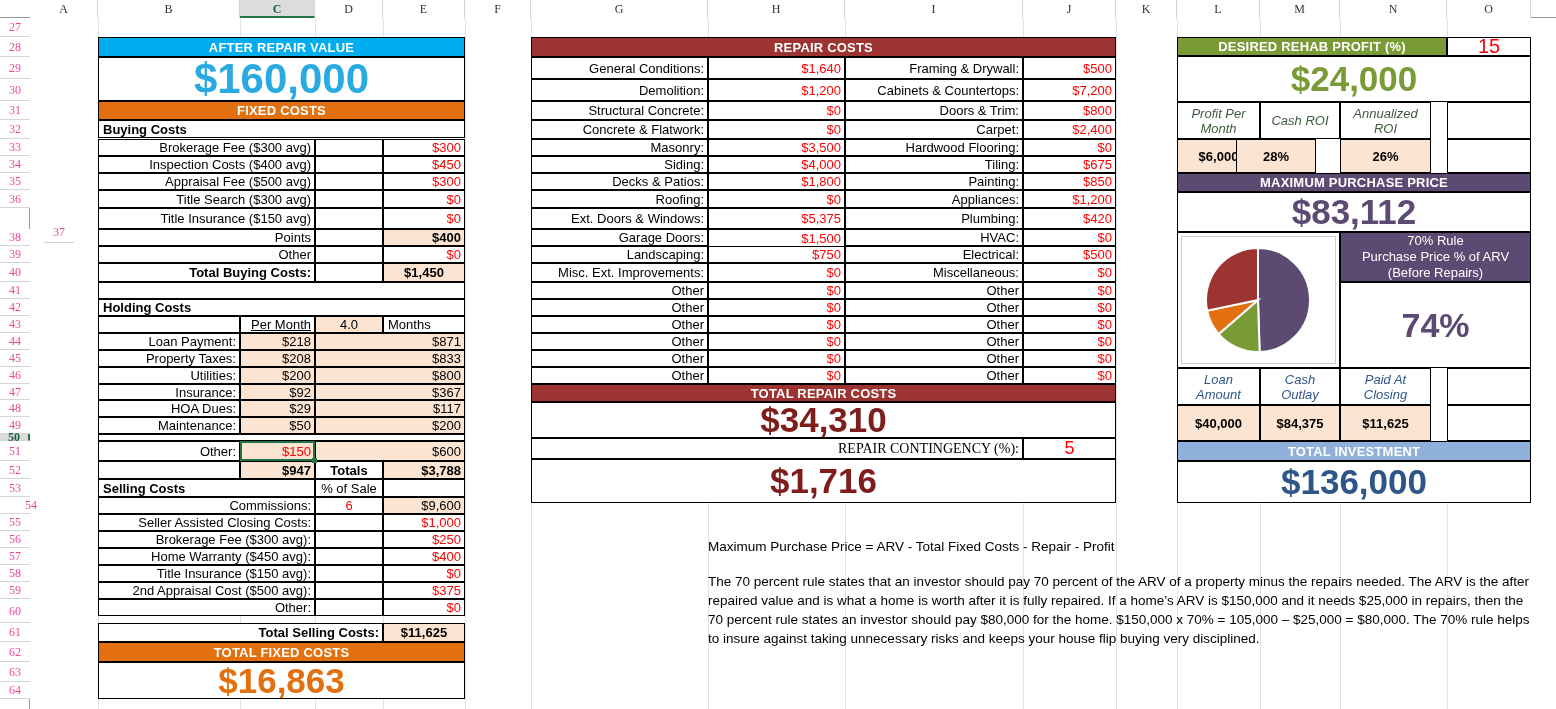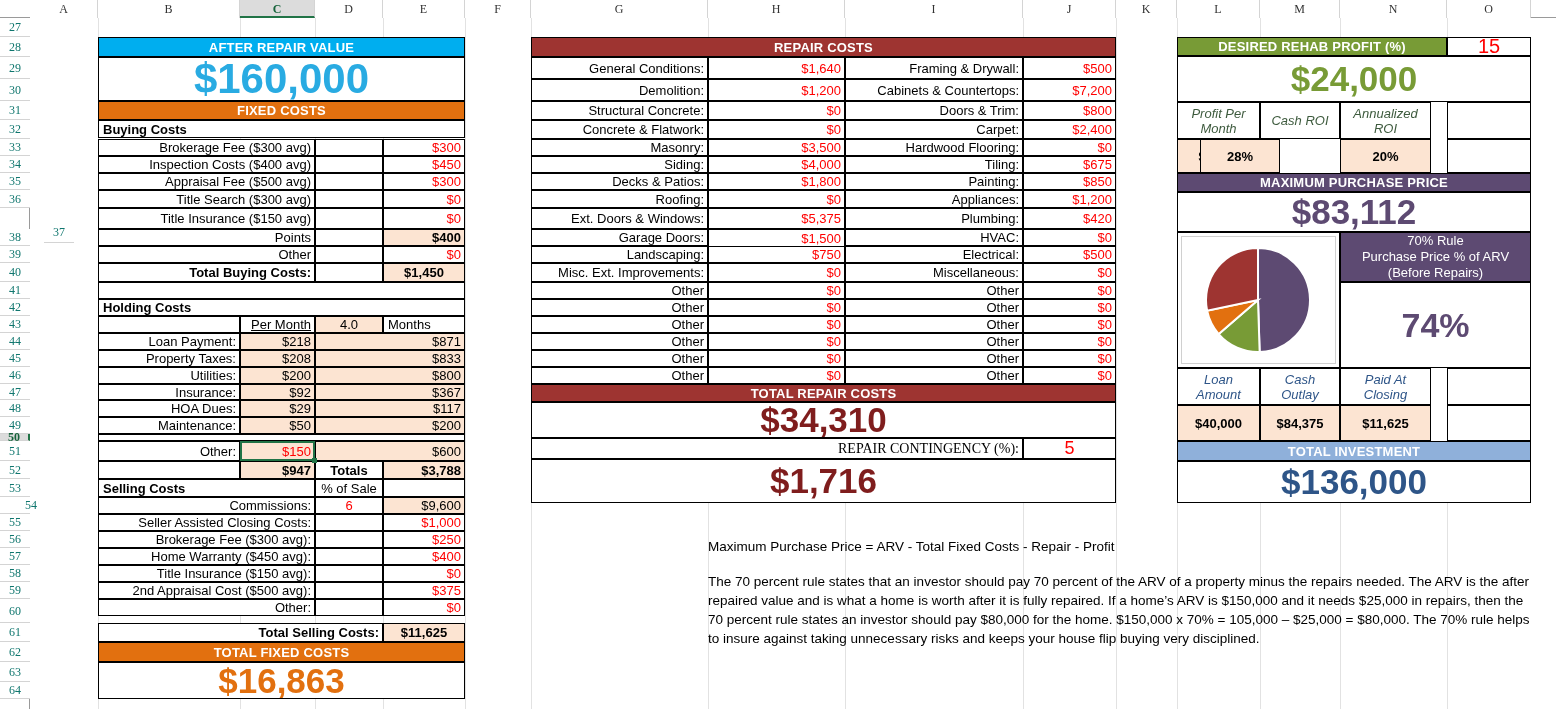--- a/index.html
+++ b/index.html
@@ -13,21 +13,21 @@
     background:#fff; border-bottom:1px solid #9a9a9a; }
   .colhead { position:absolute; top:0; height:18px; line-height:18px;
     text-align:center; font-family:"Liberation Serif", serif; font-size:12px;
     color:#333; background:#fff; border-right:1px solid #d4d4d4; }
   .colhead.sel { background:#dcdcdc; color:#17633b; font-weight:bold;
     border-bottom:2px solid #217346; }
 
   .rowhead-col { position:absolute; left:0; top:18px; width:30px; height:691px;
     background:#fff; border-right:1px solid #9a9a9a; }
   .rowhead { position:absolute; left:0; width:30px; text-align:center;
-    font-family:"Liberation Serif", serif; font-size:12px; color:#0f766e;
+    font-family:"Liberation Serif", serif; font-size:12px; color:#ec4899;
     border-bottom:1px solid #d4d4d4; background:#fff; }
   .rowhead.sel { background:#dcdcdc; color:#17633b; font-weight:bold;
     border-right:2px solid #217346; }
 
   .vgrid { position:absolute; top:18px; width:1px; height:691px;
     background:#e2e2e2; }
 
   
   .cell { position:absolute; font-size:13px; color:#000;
     white-space:nowrap; overflow:hidden; display:flex; align-items:center; }
@@ -368,26 +368,26 @@
   <div id="profit-metrics">
       <div class="cell bx twoline hdrlabel" style="left: 1177px; top: 102px; width: 83px; height: 37px;">
         <span>Profit Per</span>
         <span>Month</span>
       </div>
       <div class="cell bx c bold peach" style="left: 1177px; top: 139px; width: 83px; height: 34px;">$6,000</div>
       <div class="cell bx twoline hdrlabel" style="left: 1260px; top: 102px; width: 80px; height: 37px;">
         <span>Cash ROI</span>
         <span></span>
       </div>
-      <div class="cell bx c bold peach" style="left: 1200px; top: 139px; width: 80px; height: 34px;">28%</div>
+      <div class="cell bx c bold peach" style="left: 1236px; top: 139px; width: 80px; height: 34px;">28%</div>
       <div class="cell bx twoline hdrlabel" style="left: 1340px; top: 102px; width: 91px; height: 37px;">
         <span>Annualized</span>
         <span>ROI</span>
       </div>
-      <div class="cell bx c bold peach" style="left: 1340px; top: 139px; width: 91px; height: 34px;">20%</div>
+      <div class="cell bx c bold peach" style="left: 1340px; top: 139px; width: 91px; height: 34px;">26%</div>
       <div class="cell bx " style="left: 1447px; top: 102px; width: 84px; height: 37px;"></div>
       <div class="cell bx " style="left: 1447px; top: 139px; width: 84px; height: 34px;"></div>
     </div>
 
   <div class="cell bx banner bn-purple" style="left:1177px;top:173px;width:354px;height:19px;">MAXIMUM PURCHASE PRICE</div>
   <div class="cell bx big big-purple" style="left:1177px;top:192px;width:354px;height:40px;">$83,112</div>
 
   <div class="cell bx" style="left:1177px;top:232px;width:163px;height:136px;"></div>
   <div class="piewrap" style="left:1181px;top:236px;width:155px;height:128px;">
     <svg id="pie-svg" width="153" height="126" viewBox="0 0 153 126">

